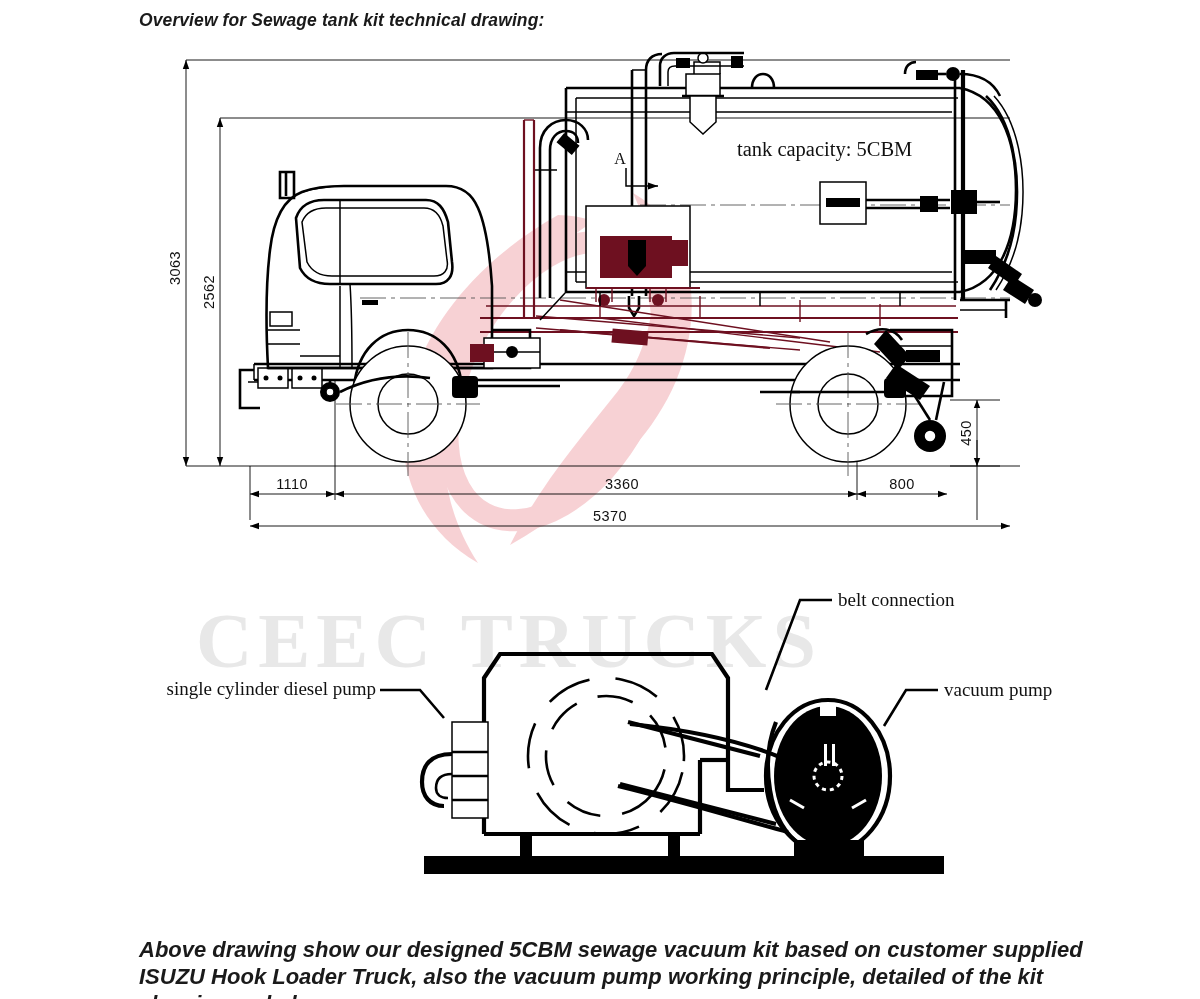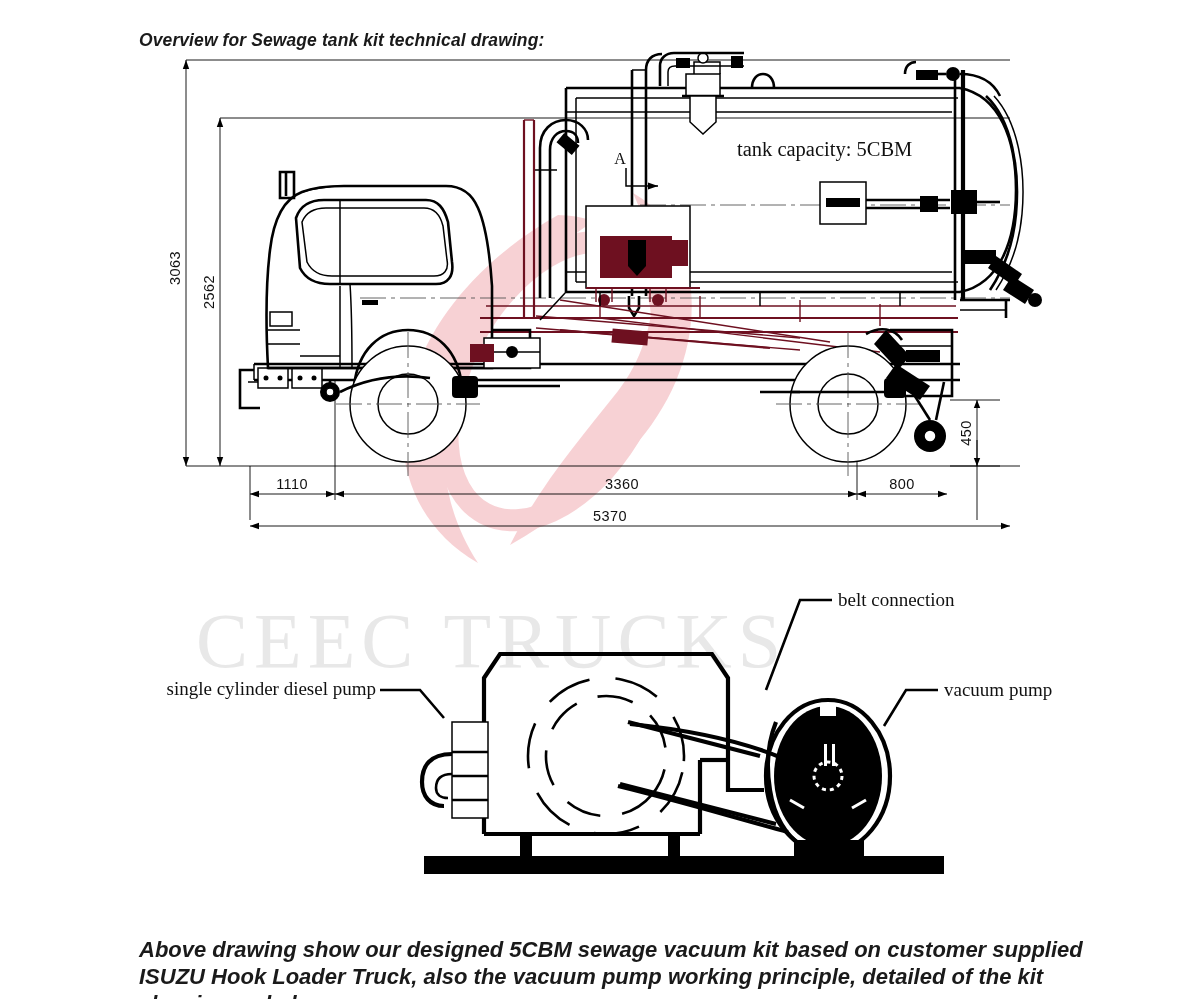--- a/index.html
+++ b/index.html
@@ -14,34 +14,33 @@
   }
   .page{position:relative;width:1200px;height:999px;}
 
   
   .intro-text{
     position:absolute;left:139px;top:10px;
     font-family:"Liberation Sans", sans-serif;
     font-style:italic;font-weight:600;
     font-size:17.5px;letter-spacing:.1px;color:#1a1a1a;
     white-space:nowrap;
-    margin-top:20px;
   }
   .footer-text{
     position:absolute;left:139px;top:936px;width:980px;
     font-family:"Liberation Sans", sans-serif;
     font-style:italic;font-weight:600;
     font-size:22px;line-height:27px;color:#1a1a1a;
   }
 
   
   .wm-ceec{
     position:absolute;left:196px;top:596px;
     font-family:"Liberation Serif", serif;
-    font-weight:normal;font-size:78px;letter-spacing:6px;
+    font-weight:bold;font-size:78px;letter-spacing:6px;
     color:#e8e8e8;white-space:nowrap;
     user-select:none;pointer-events:none;
     z-index:5;
   }
   .wm-phone{
     position:absolute;left:368px;top:686px;
     font-family:"Liberation Sans", sans-serif;
     font-size:25px;line-height:38px;
     color:#f2a6a6;white-space:pre;
     user-select:none;pointer-events:none;

